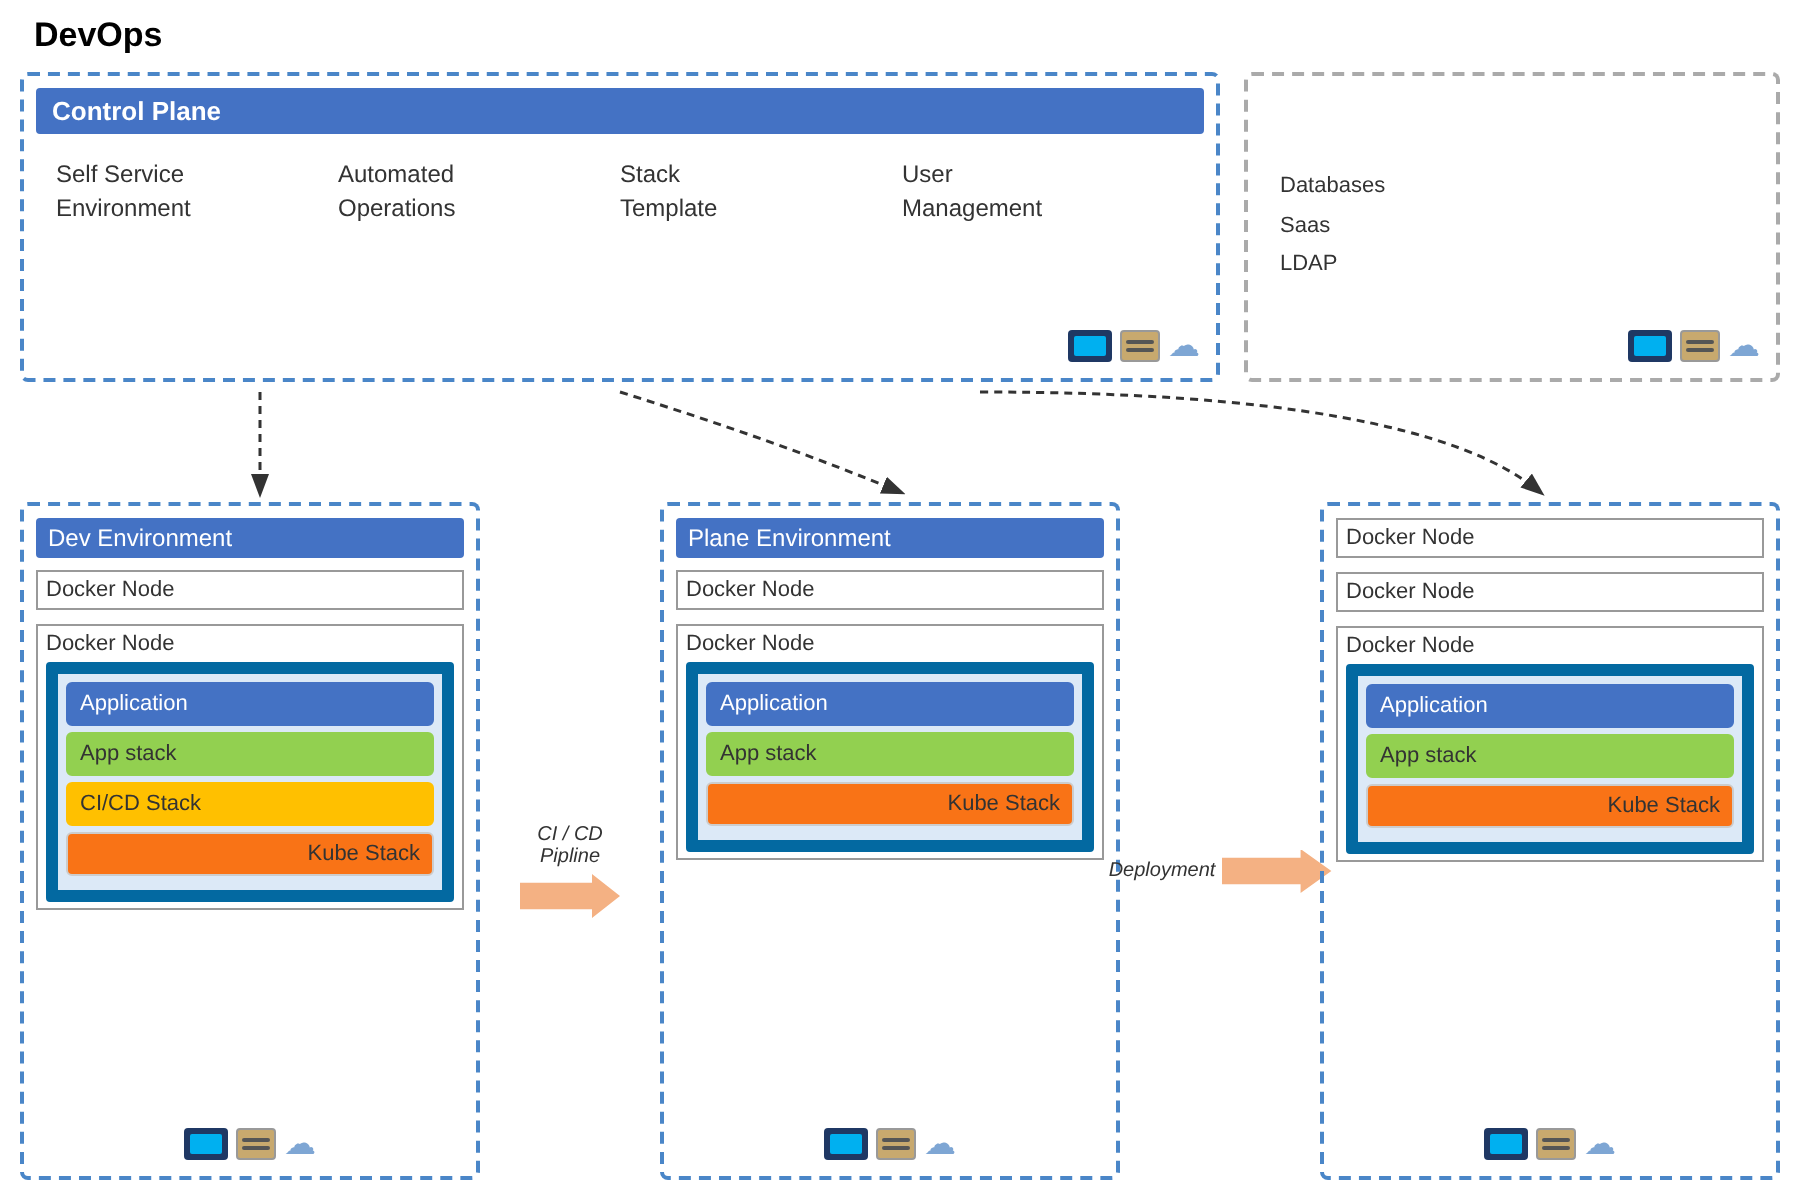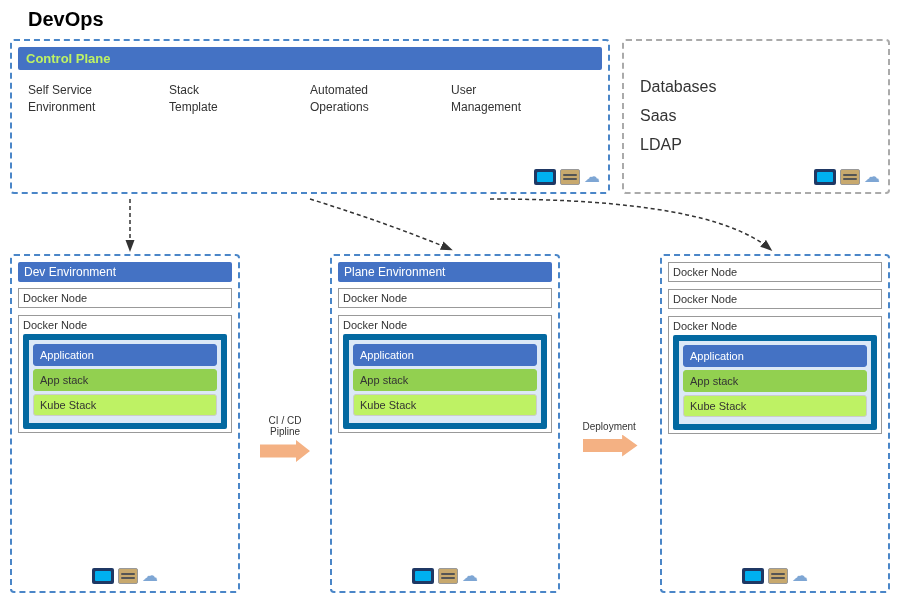--- a/index.html
+++ b/index.html
@@ -7,23 +7,23 @@
       width: 900px;
       height: 600px;
       background: #fff;
       font-family: Arial, sans-serif;
       font-size: 12px;
       overflow: hidden;
       position: relative;
     }
 
     .page-title {
-      font-size: 20px;
+      font-size: 17px;
       font-weight: bold;
-      padding: 8px 28px;
+      padding: 8px 17px;
     }
 
     .main-layout {
       display: flex;
       flex-direction: column;
       padding: 0 10px 10px 10px;
       height: calc(100% - 36px);
     }
 
     
@@ -37,21 +37,21 @@
     .control-plane-box {
       border: 2px dashed #4a86c8;
       border-radius: 4px;
       padding: 6px;
       flex: 0 0 600px;
       position: relative;
     }
 
     .control-plane-inner {
       background: #4472c4;
-      color: #bef264;
+      color: #ffffff;
       font-size: 13px;
       font-weight: bold;
       padding: 4px 8px;
       margin-bottom: 8px;
       border-radius: 2px;
     }
 
     .control-plane-items {
       display: flex;
       gap: 0;
@@ -80,21 +80,21 @@
       border-radius: 4px;
       padding: 10px 16px;
       flex: 1;
       display: flex;
       flex-direction: column;
       justify-content: center;
       position: relative;
     }
 
     .external-box .ext-item {
-      font-size: 16px;
+      font-size: 11px;
       color: #333;
       line-height: 1.8;
     }
 
     .ext-icons {
       position: absolute;
       bottom: 6px;
       right: 8px;
       display: flex;
       gap: 4px;
@@ -154,21 +154,21 @@
       margin-bottom: 3px;
       border-radius: 3px;
       font-size: 11px;
       font-weight: normal;
       border: 1px solid #ccc;
     }
 
     .stack-app { background: #4472c4; color: white; border-color: #4472c4; }
     .stack-appstack { background: #92d050; color: #333; border-color: #92d050; }
     .stack-cicd { background: #ffc000; color: #333; border-color: #ffc000; }
-    .stack-kube { background: #bef264; color: #333; border-color: #ccc; }
+    .stack-kube { background: #f97316; color: #333; border-color: #ccc; text-align: right; }
 
     .env-icons {
       position: absolute;
       bottom: 6px;
       left: 50%;
       transform: translateX(-50%);
       display: flex;
       gap: 4px;
       align-items: center;
     }
@@ -226,37 +226,38 @@
       height: 100%;
       pointer-events: none;
     }
 
     .between-env {
       display: flex;
       align-items: center;
       justify-content: center;
       width: 55px;
       position: relative;
+      font-style: italic;
     }
   </style>
 </head>
 <body>
 
 <div class="page-title">DevOps</div>
 
 <div class="main-layout">
 
   <div class="top-section">
 
     <div class="control-plane-box">
       <div class="control-plane-inner">Control Plane</div>
       <div class="control-plane-items">
         <div class="control-plane-item">Self Service<br>Environment</div>
+        <div class="control-plane-item">Automated<br>Operations</div>
         <div class="control-plane-item">Stack<br>Template</div>
-        <div class="control-plane-item">Automated<br>Operations</div>
         <div class="control-plane-item">User<br>Management</div>
       </div>
       <div class="cp-icons">
         <div class="icon-monitor"></div>
         <div class="icon-server">
             <span></span>
             <span></span>
           </div>
         <span class="icon-cloud">☁</span>
       </div>
@@ -298,20 +299,21 @@
     <div class="env-box">
       <div class="env-title">Dev Environment</div>
 
       <div class="docker-node-outer">Docker Node</div>
 
       <div class="docker-node-outer">
         Docker Node
         <div class="docker-node-inner" style="margin-top:3px;">
           <div class="stack-item stack-app">Application</div>
           <div class="stack-item stack-appstack">App stack</div>
+          <div class="stack-item stack-cicd">CI/CD Stack</div>
           <div class="stack-item stack-kube">Kube Stack</div>
         </div>
       </div>
       <div class="env-icons">
         <div class="icon-monitor"></div>
         <div class="icon-server">
             <span></span>
             <span></span>
           </div>
         <span class="icon-cloud">☁</span>
@@ -340,21 +342,21 @@
         <div class="icon-monitor"></div>
         <div class="icon-server">
             <span></span>
             <span></span>
           </div>
         <span class="icon-cloud">☁</span>
       </div>
     </div>
 
     <div class="between-env" style="width:80px; flex:0 0 80px;">
-      <div style="display:flex;flex-direction:column;align-items:flex-start;gap:3px;margin-top:30px;">
+      <div style="display:flex;flex-direction:row;align-items:center;gap:3px;margin-top:30px;">
         <div style="font-size:10px;text-align:center;color:#333;">Deployment</div>
         <div style="width:55px;height:22px;background:#f4b183;clip-path:polygon(0 20%, 72% 20%, 72% 0%, 100% 50%, 72% 100%, 72% 80%, 0 80%);"></div>
       </div>
     </div>
 
     <div class="env-box">
       <div class="docker-node-outer">Docker Node</div>
       <div class="docker-node-outer">Docker Node</div>
       <div class="docker-node-outer">
         Docker Node

